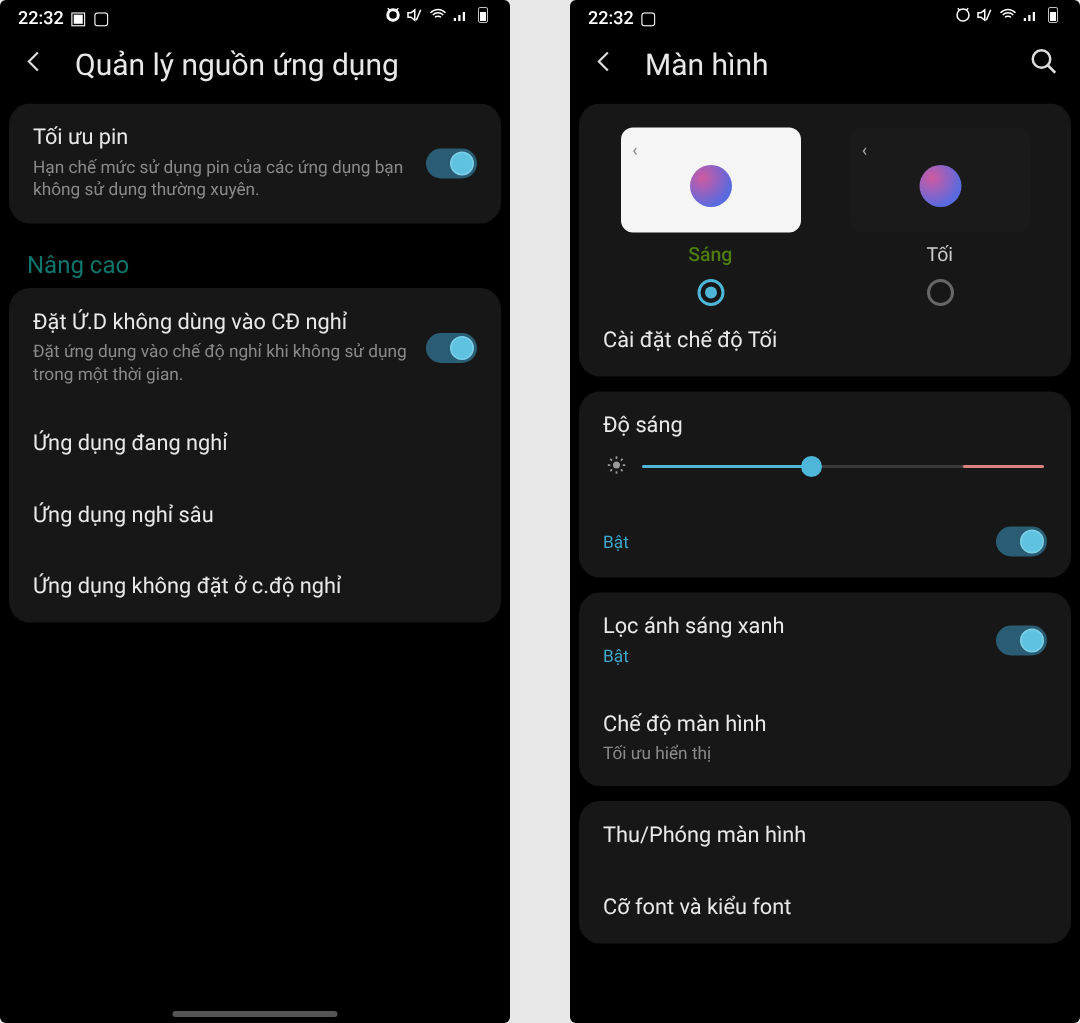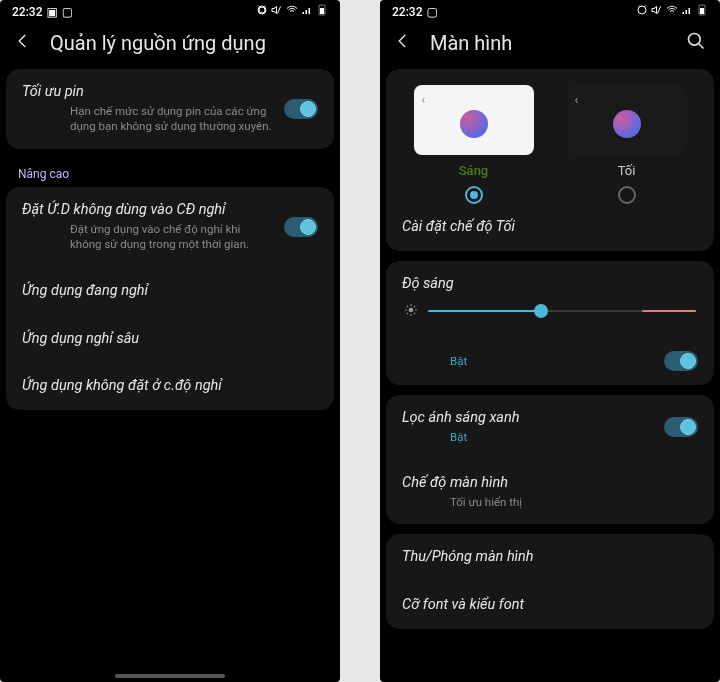--- a/index.html
+++ b/index.html
@@ -58,26 +58,26 @@
     padding: 0;
   }
   .row {
     display:flex;
     align-items:center;
     padding: 14px 16px;
     gap:12px;
   }
   .row + .row { border-top: 0.5px solid #2a2a2a00; }
   .row .textcol { flex:1; min-width:0; }
-  .row .primary { font-size: 14.5px; color:#e8e8e8; line-height:1.3;font-style:italic; }
-  .row .secondary { font-size: 11.5px; color:#8a8a8a; line-height:1.35; margin-top:2px;margin-left:48px;}
+  .row .primary { font-size: 14.5px; color:#e8e8e8; line-height:1.3; }
+  .row .secondary { font-size: 11.5px; color:#8a8a8a; line-height:1.35; margin-top:2px;}
   .row .secondary.on { color:#3fa7c9; }
   .section-label {
-    font-size: 12px;
-    color:#c4b5fd;
+    font-size: 16px;
+    color:#0f766e;
     padding: 8px 18px 6px;
   }
 
   
   .toggle {
     width: 34px; height:20px;
     border-radius: 20px;
     position: relative;
     flex-shrink:0;
   }

